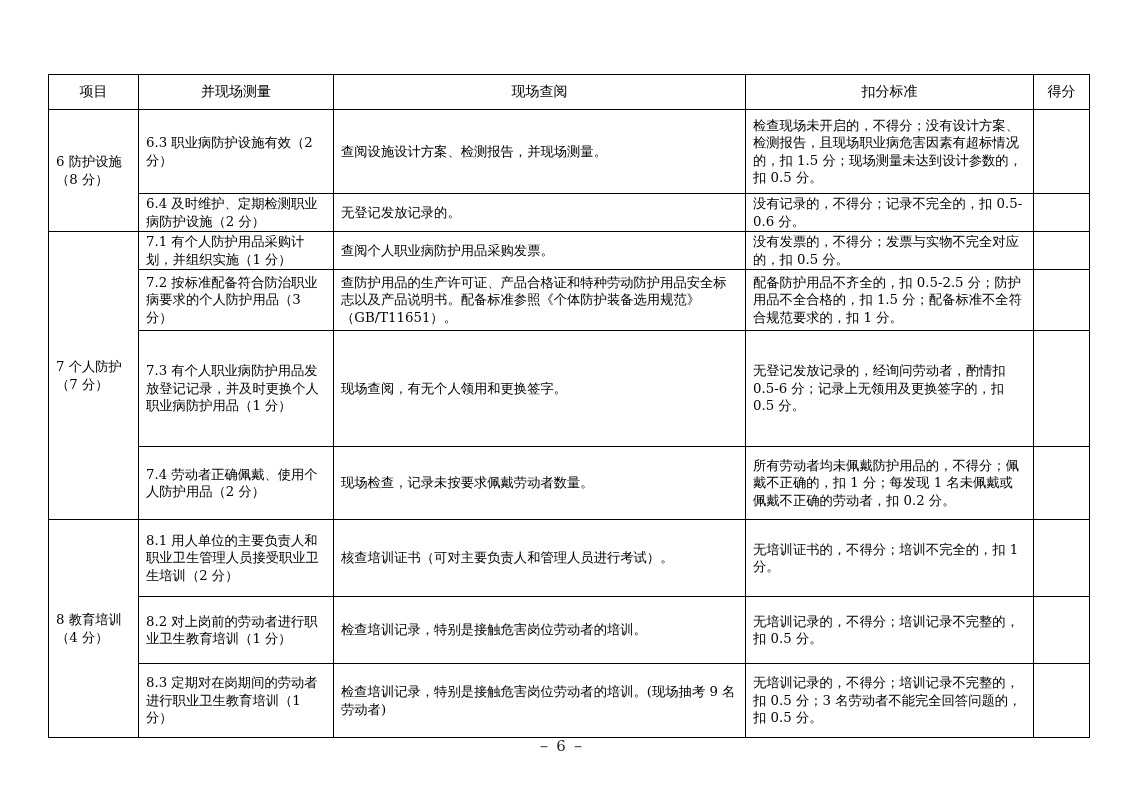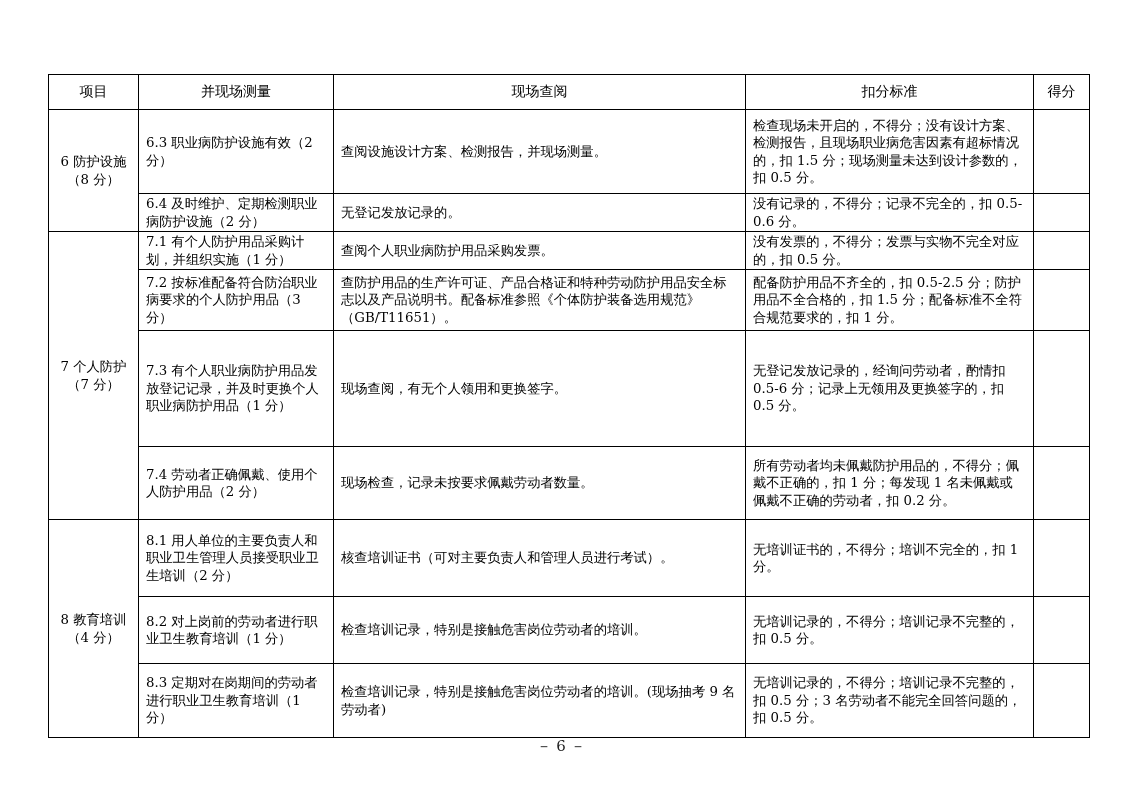--- a/index.html
+++ b/index.html
@@ -2,21 +2,21 @@
 <html><head>
 <meta charset="utf-8">
 <style>
   html, body { margin:0; padding:0; background:#ffffff; }
   body { width:1122px; height:793px; position:relative; overflow:hidden;
          font-family:"DejaVu Serif","Liberation Serif",serif; color:#000; }
   table.assess { position:absolute; left:48px; top:74px; width:1041px;
                  border-collapse:collapse; table-layout:fixed; font-size:13.3px; line-height:17.5px; }
   table.assess td, table.assess th { border:1px solid #000; padding:1px 7px; vertical-align:middle; }
   table.assess th { font-family:"DejaVu Sans","Liberation Sans",sans-serif; font-weight:normal; font-size:14px; height:32px; text-align:center; }
-  td.cat { text-align:center; padding:1px 3px; }
+  td.cat { padding:1px 3px; }
   td.score { }
   .pageno { position:absolute; top:737px; left:0; width:1122px; text-align:center; font-size:15px; color:#222; }
 </style>
 </head>
 <body>
 
 <table class="assess">
   <colgroup>
     <col style="width:90px">
       <col style="width:195px">

